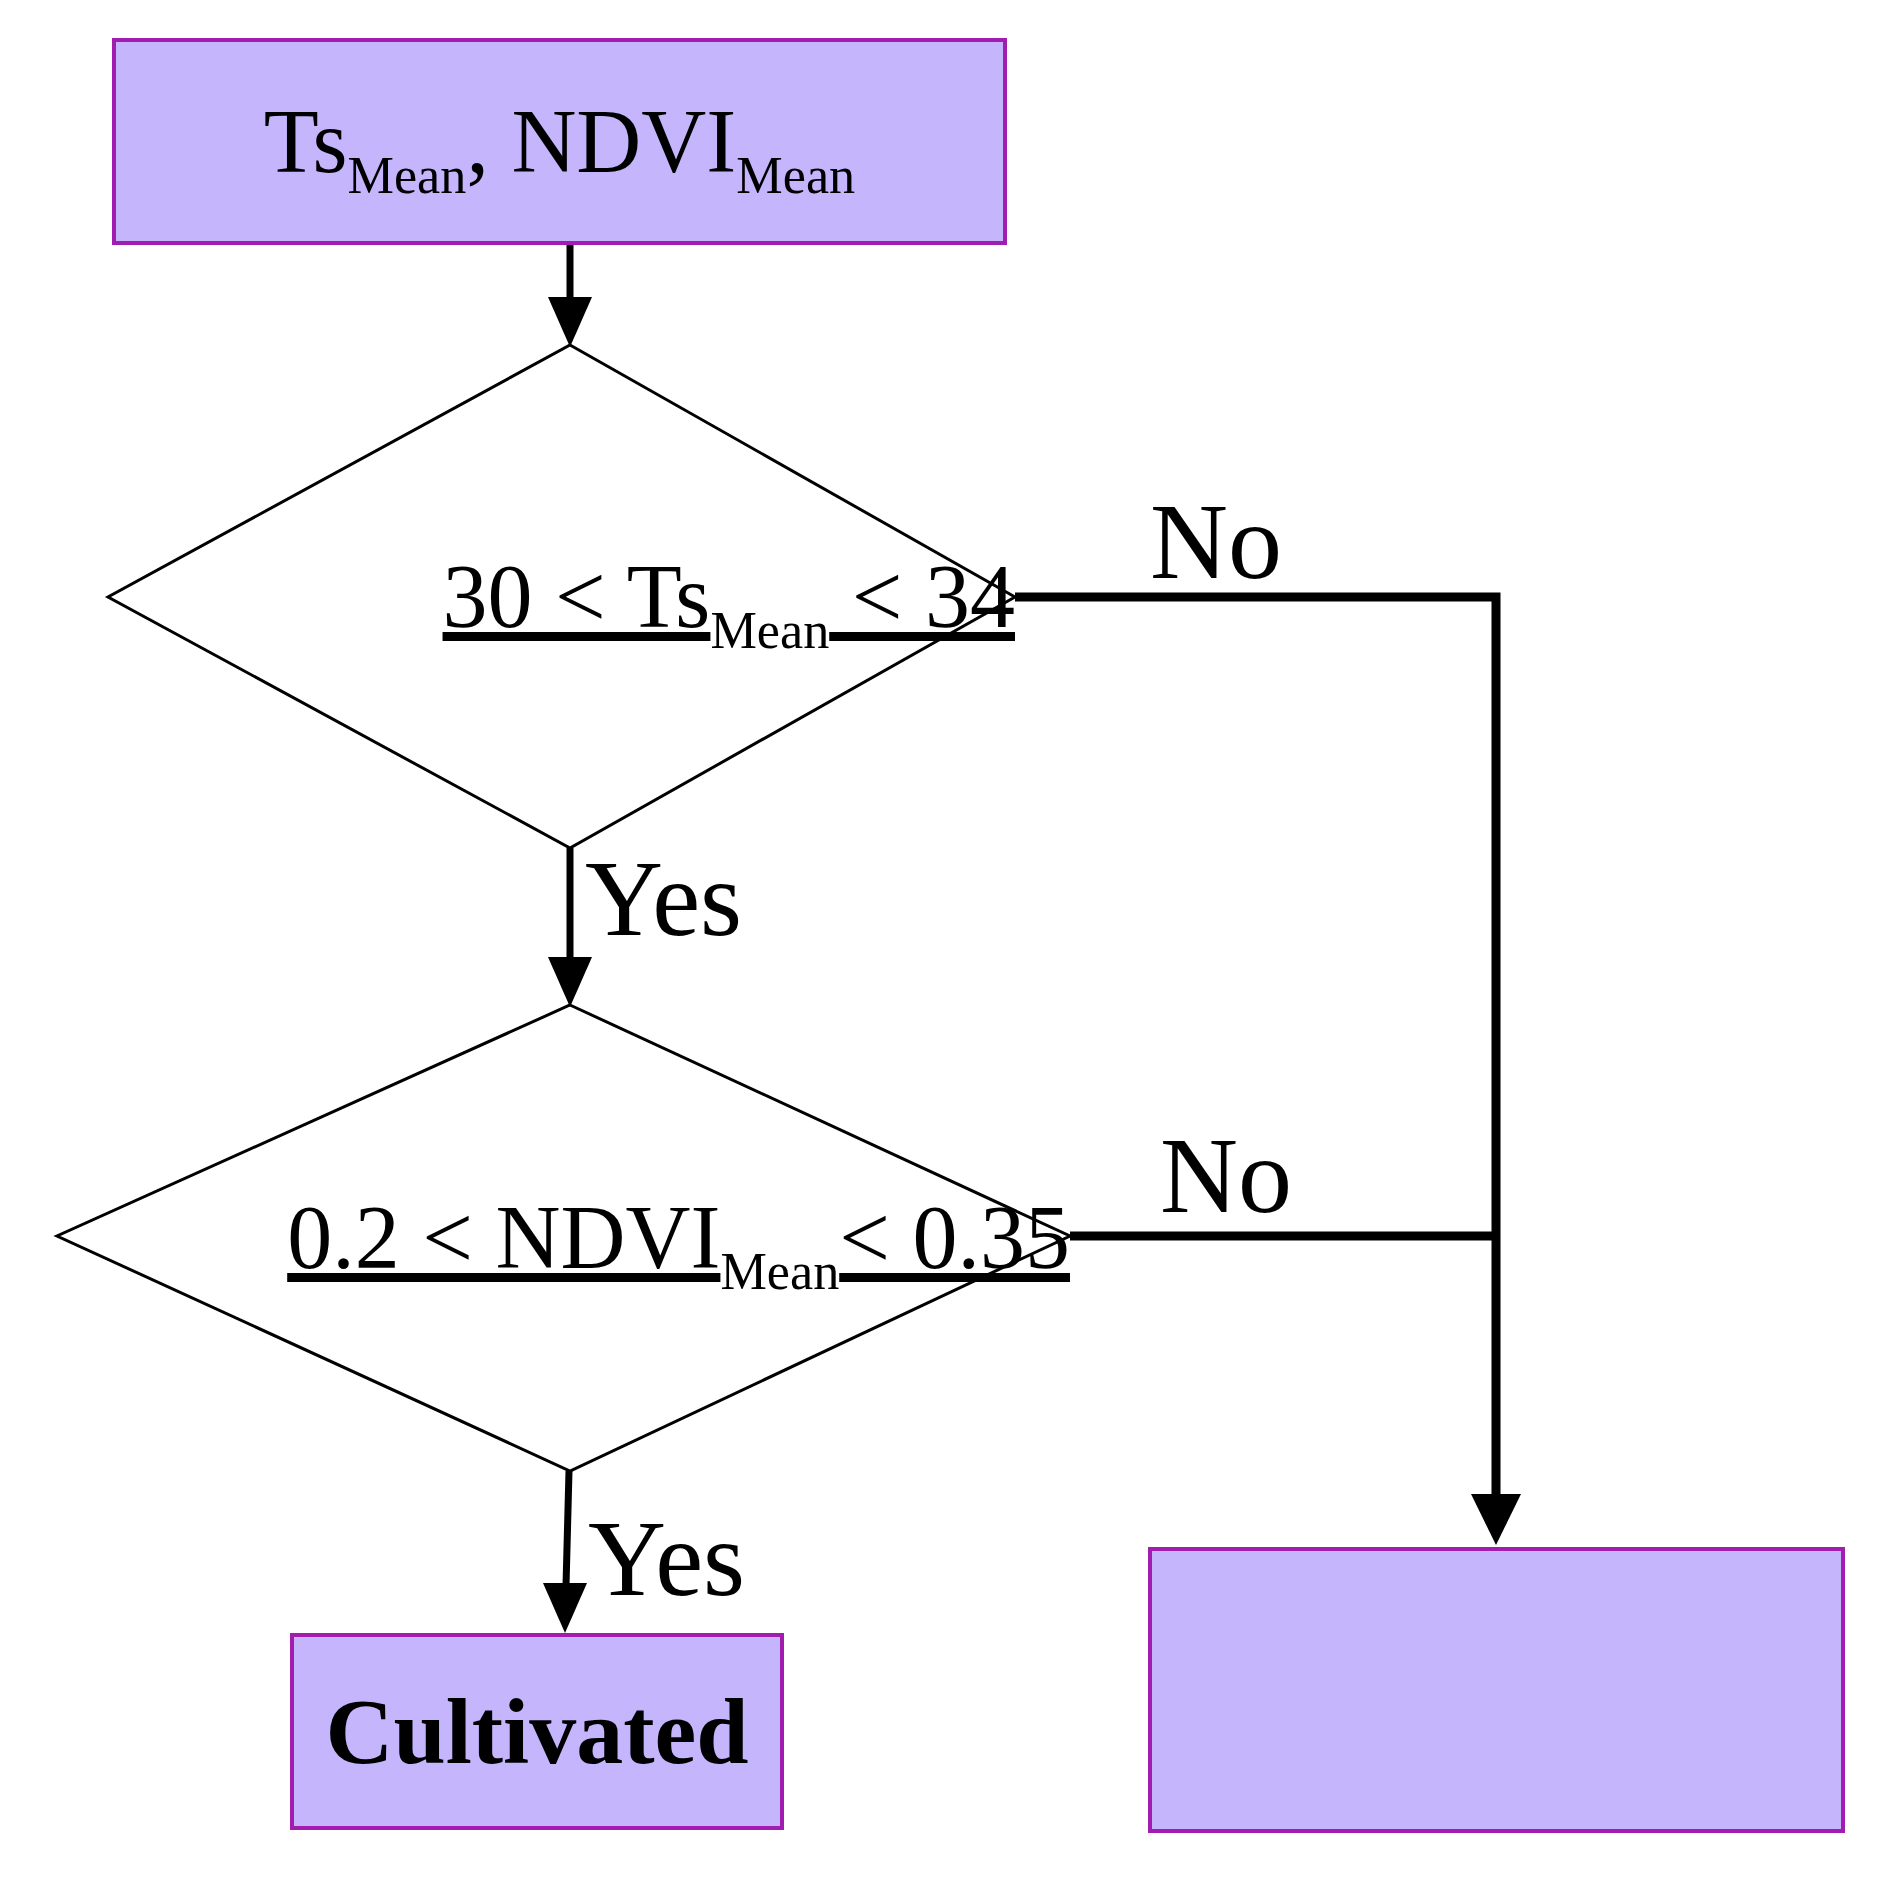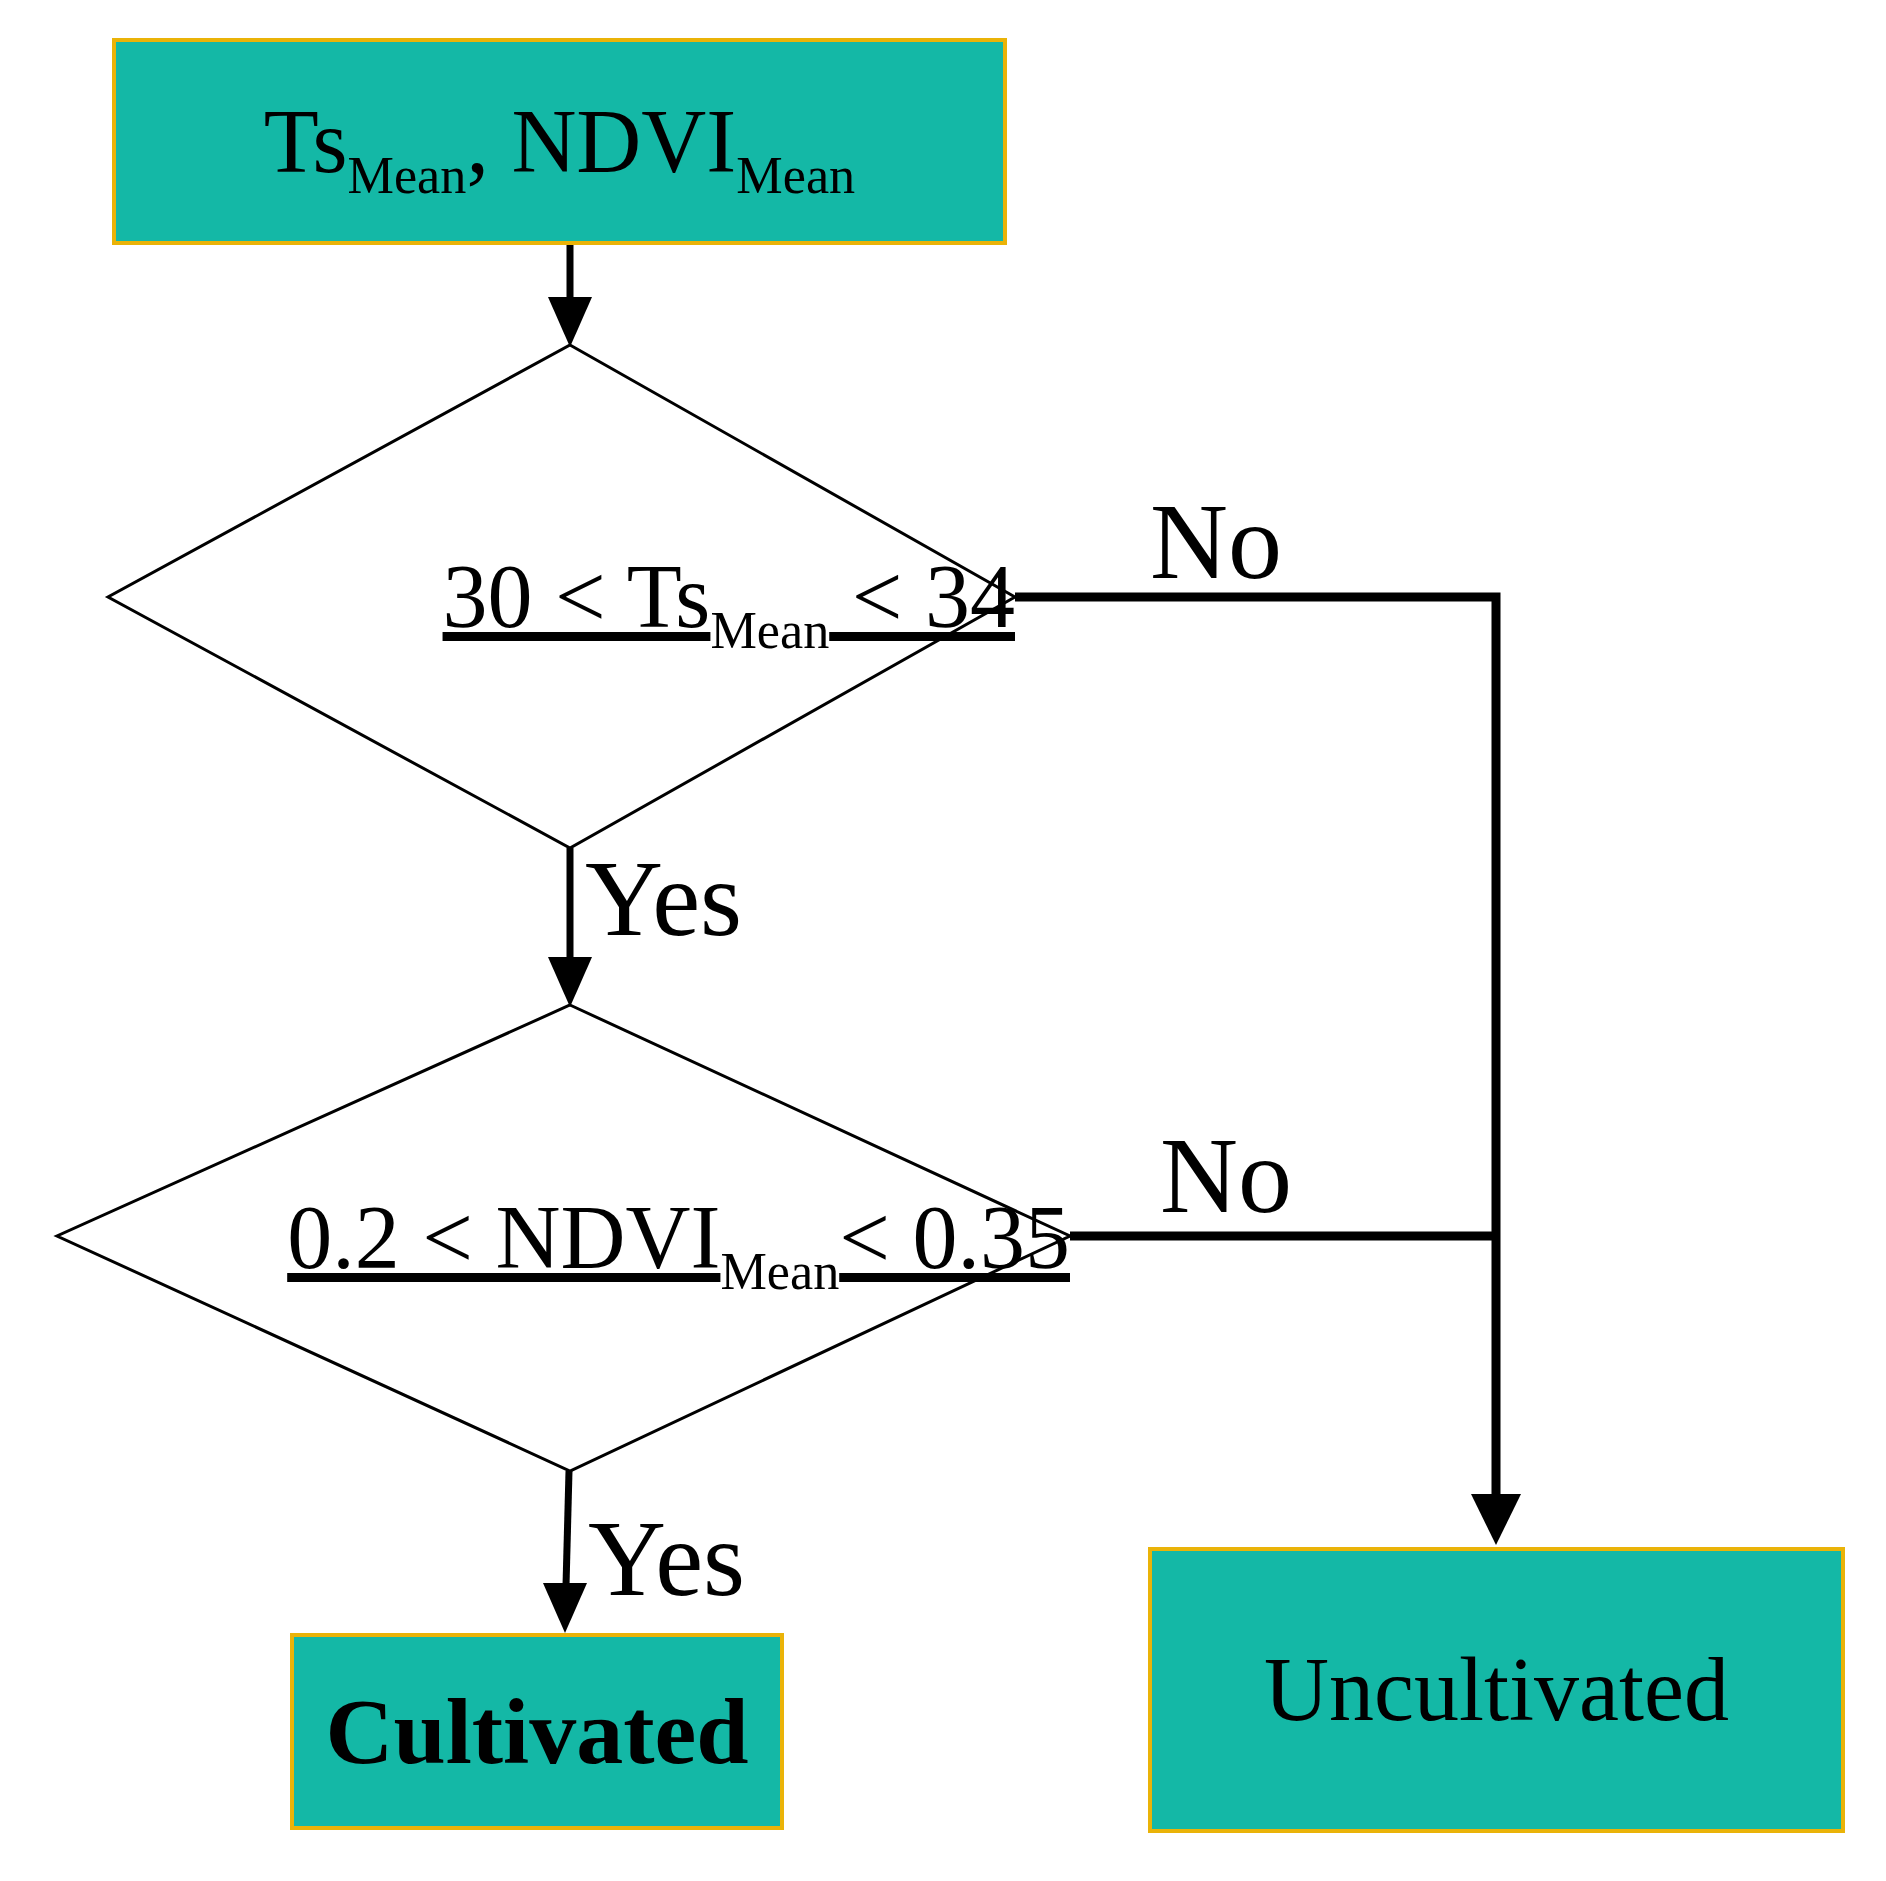--- a/index.html
+++ b/index.html
@@ -11,22 +11,22 @@
     font-family:"Liberation Serif","DejaVu Serif",serif;
     overflow:hidden;
   }
   .layer{position:absolute;left:0;top:0;}
   .diamond{fill:#ffffff;stroke:#000000;stroke-width:3;}
   .stem{stroke:#000000;stroke-width:7;fill:none;}
   .branch{stroke:#000000;stroke-width:9;fill:none;}
   .head{fill:#000000;stroke:none;}
   .box{
     position:absolute;
-    border:4px solid #eab308;
-    background:#14b8a6;
+    border:4px solid #a21caf;
+    background:#c4b5fd;
     box-sizing:border-box;
     display:flex;align-items:center;justify-content:center;
     text-align:center;
   }
   .node-text{font-size:90px;line-height:1.2;white-space:nowrap;}
   sub{font-size:0.58em;vertical-align:-0.40em;line-height:0;}
   .top-box{left:112px;top:38px;width:895px;height:207px;}
   .cultivated-box{left:290px;top:1633px;width:494px;height:197px;}
   .cultivated-box .node-text{font-weight:bold;font-size:94px;}
   .right-box{left:1148px;top:1547px;width:697px;height:286px;}
@@ -85,17 +85,16 @@
   <div class="edge-label yes1">Yes</div>
   <div class="edge-label no2">No</div>
   <div class="edge-label yes2">Yes</div>
 
   <div class="box cultivated-box">
     <div class="node-text">Cultivated</div>
   </div>
 
   <div class="box right-box">
     <div class="node-text">
-      <div>Uncultivated</div>
     </div>
   </div>
 
 </div>
 
 </body></html>

